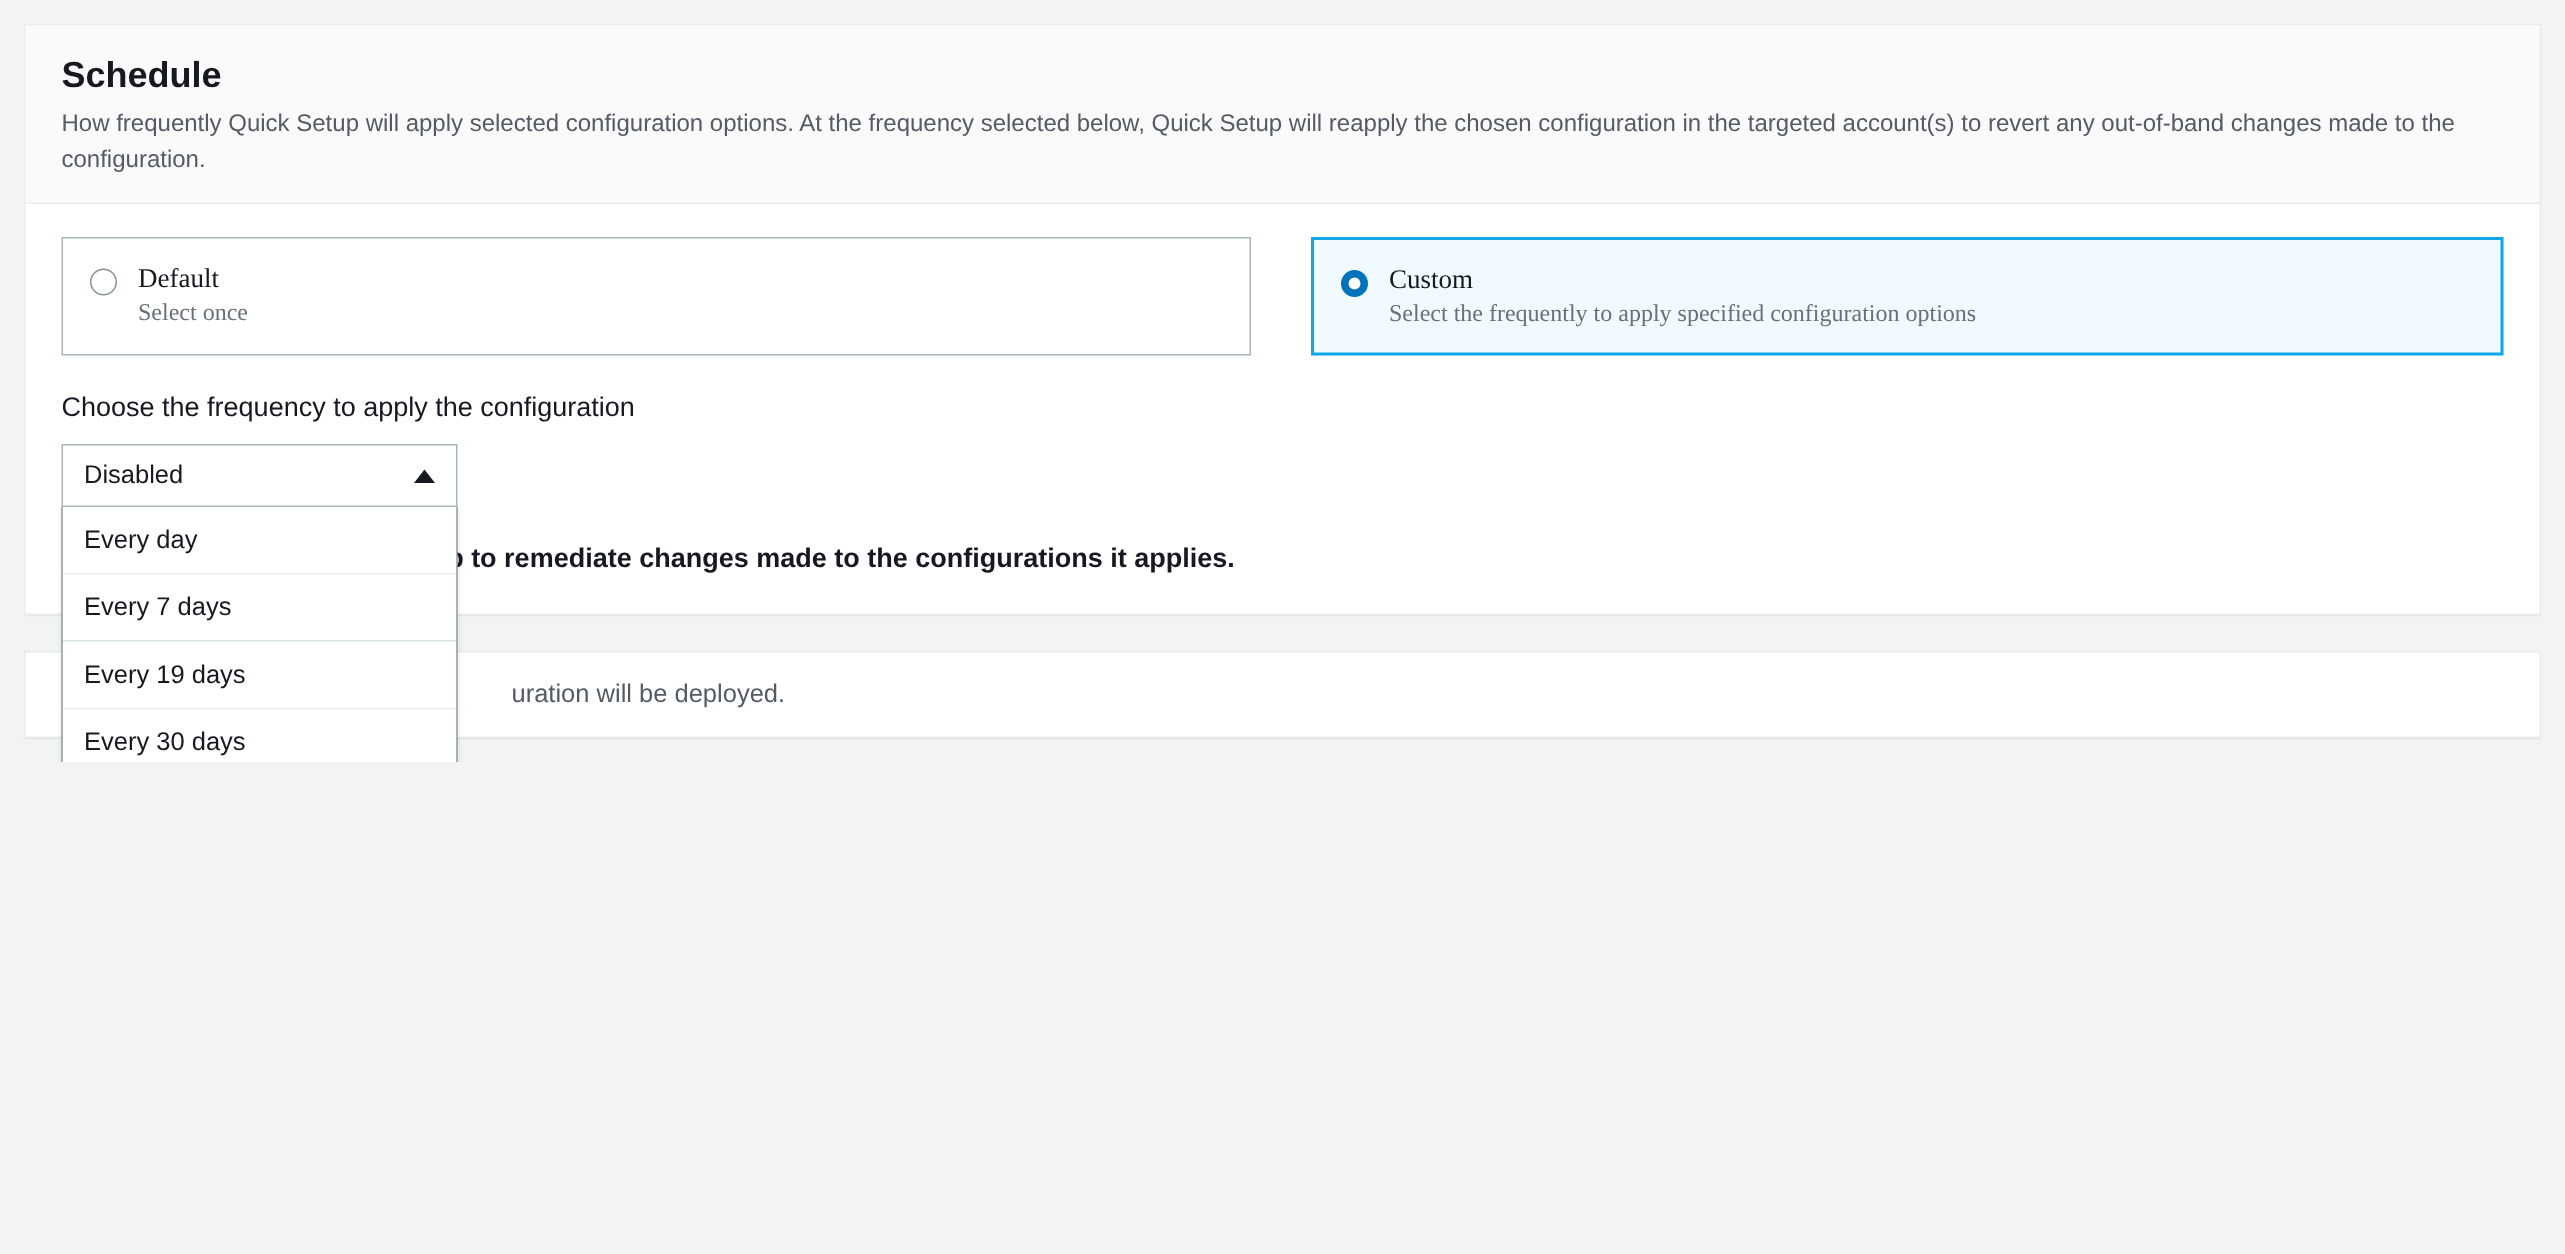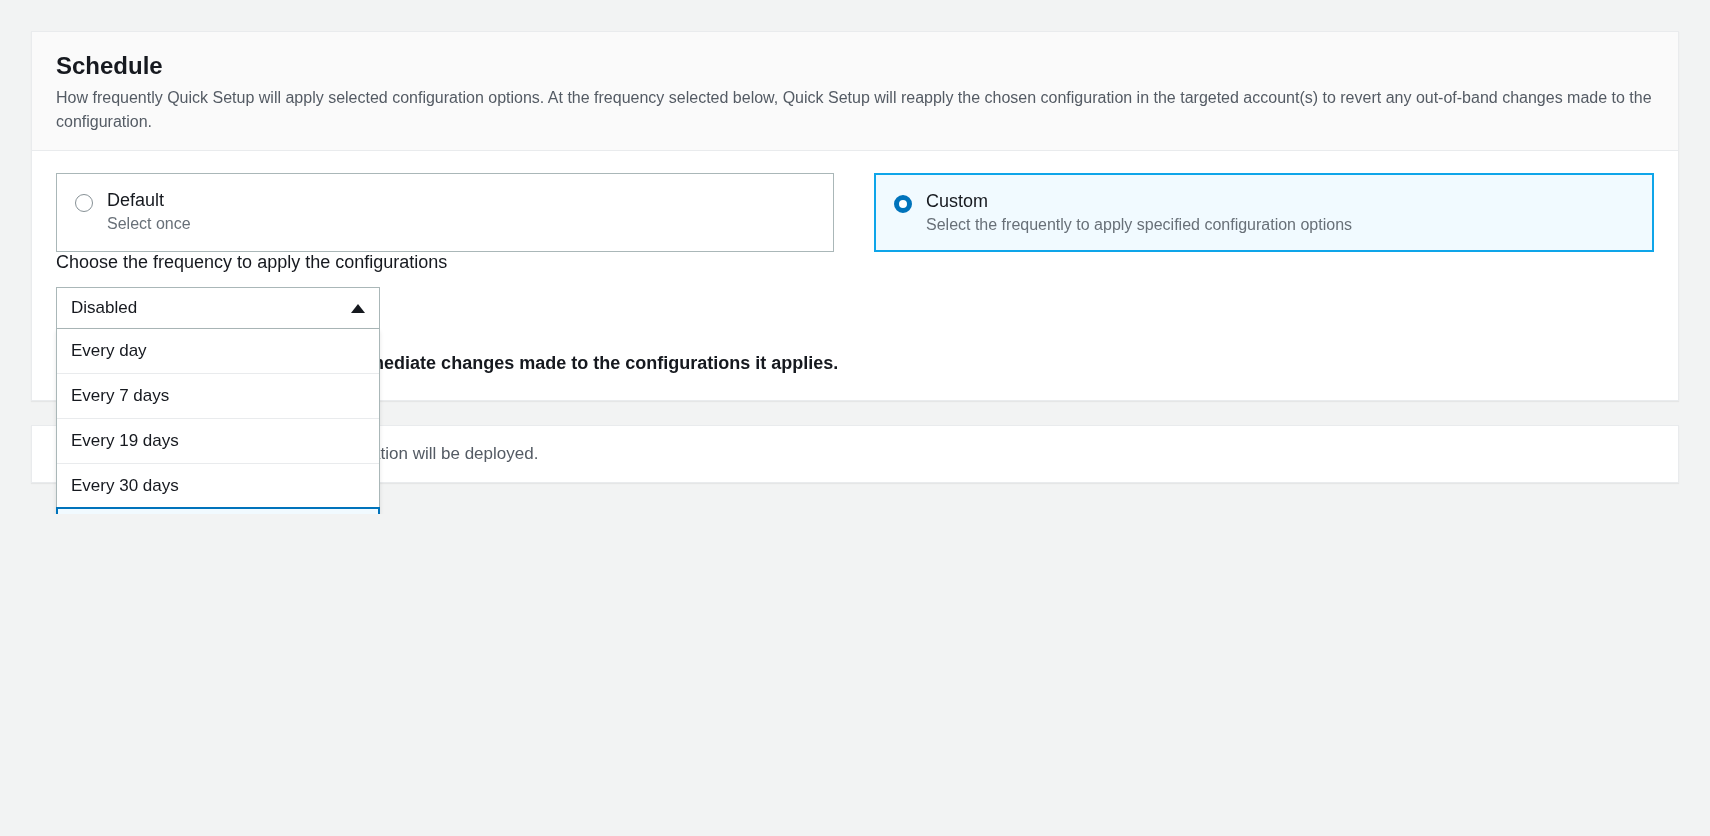--- a/index.html
+++ b/index.html
@@ -3,21 +3,21 @@
 <meta charset="utf-8">
 <style>
   * { box-sizing: border-box; margin: 0; padding: 0; }
   body {
     font-family: "Amazon Ember", "Helvetica Neue", Arial, sans-serif;
     background: #f2f3f3;
     color: #16191f;
     font-size: 14px;
   }
   .page {
-    padding: 31px;
+    padding: 16px;
   }
   .card {
     background: #ffffff;
     border: 1px solid #e9ebed;
     border-radius: 0;
     box-shadow: 0 1px 1px rgba(0,0,0,0.05);
     margin-bottom: 24px;
   }
   .card-header {
     padding: 20px 24px 16px 24px;
@@ -39,20 +39,22 @@
     padding: 22px 24px 26px 24px;
   }
   .group-label {
     font-size: 18px;
     color: #16191f;
     margin-bottom: 14px;
   }
   .radio-row {
     display: flex;
     gap: 40px;
+    margin-bottom: 24px;
+    font-family: Liberation Serif, serif;
   }
   .radio-tile {
     flex: 1;
     border: 1px solid #aab7b8;
     background: #ffffff;
     padding: 16px 18px;
     display: flex;
     align-items: flex-start;
     gap: 14px;
     cursor: pointer;
@@ -80,21 +82,21 @@
     font-weight: 400;
     color: #16191f;
   }
   .radio-text .radio-desc {
     font-size: 16px;
     color: #687078;
     margin-top: 4px;
   }
   .select-wrap {
     position: relative;
-    width: 324px;
+    width: 264px;
     margin-bottom: 24px;
   }
   .select-button {
     width: 100%;
     height: 42px;
     border: 1px solid #aab7b8;
     background: #ffffff;
     text-align: left;
     padding: 0 14px;
     font-size: 17px;
@@ -183,21 +185,21 @@
         </div>
         <div class="radio-tile selected">
           <div class="radio-circle checked"></div>
           <div class="radio-text">
             <div class="radio-title">Custom</div>
             <div class="radio-desc">Select the frequently to apply specified configuration options</div>
           </div>
         </div>
       </div>
 
-      <div class="group-label">Choose the frequency to apply the configurations</div>
+      <div class="group-label">Choose the frequency to apply the configuration</div>
 
       <div class="select-wrap">
         <button class="select-button">
           <span>Disabled</span>
           <span class="caret"></span>
         </button>
         <div class="select-listbox">
           <div class="select-option">Every day</div>
           <div class="select-option">Every 7 days</div>
           <div class="select-option">Every 19 days</div>

